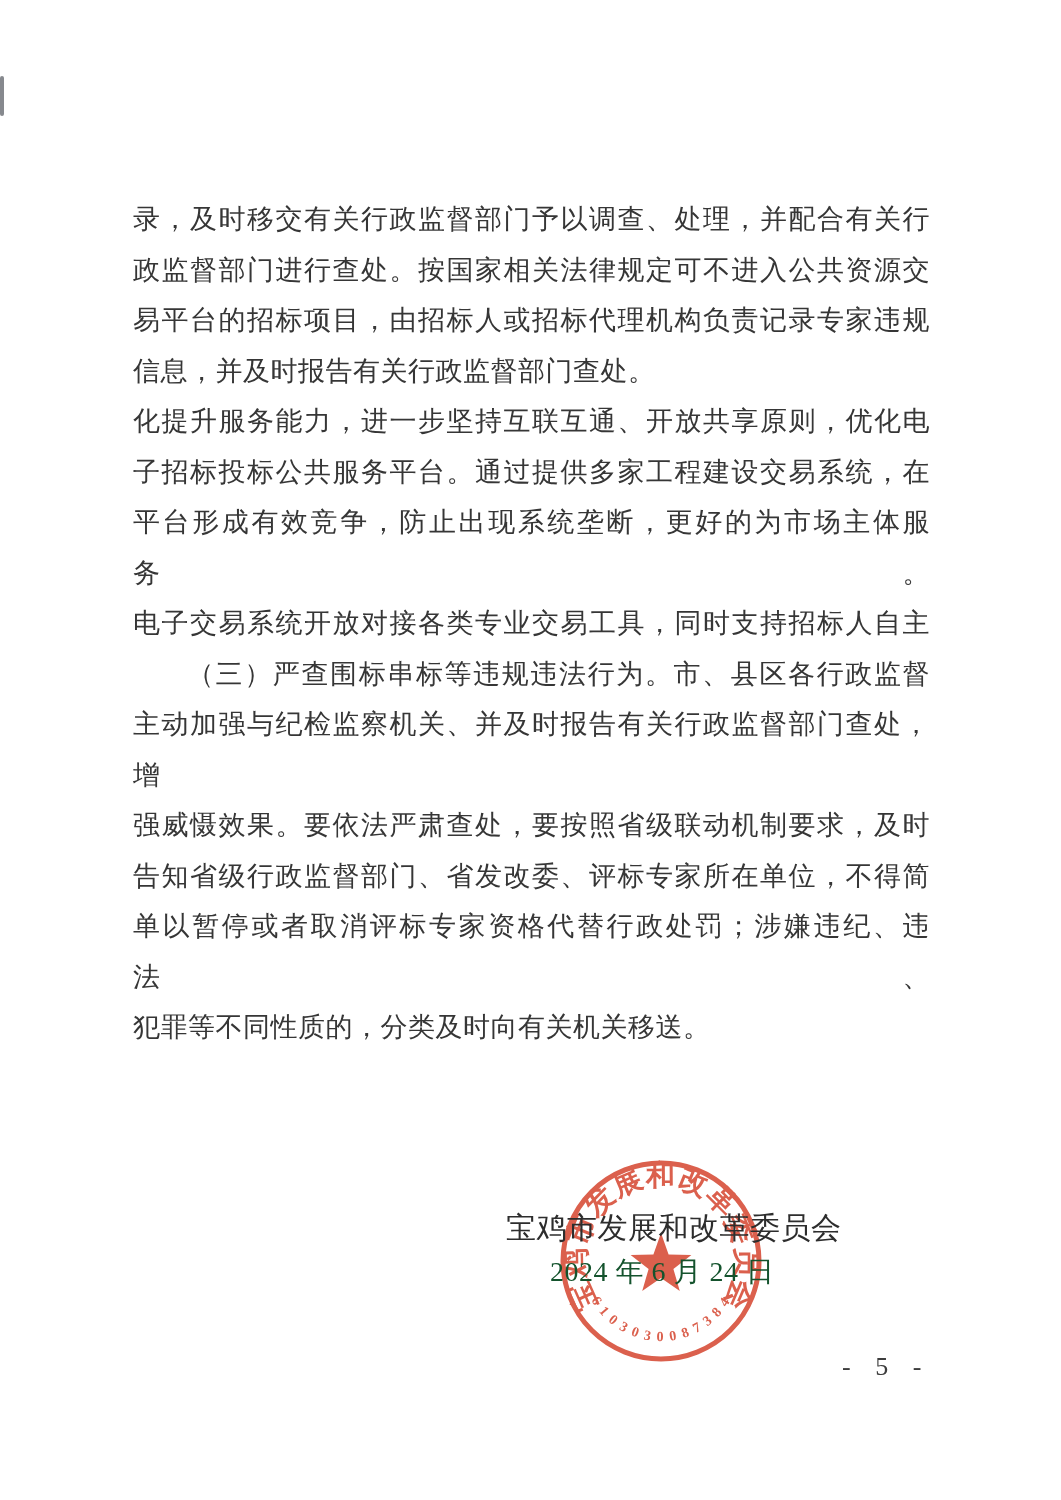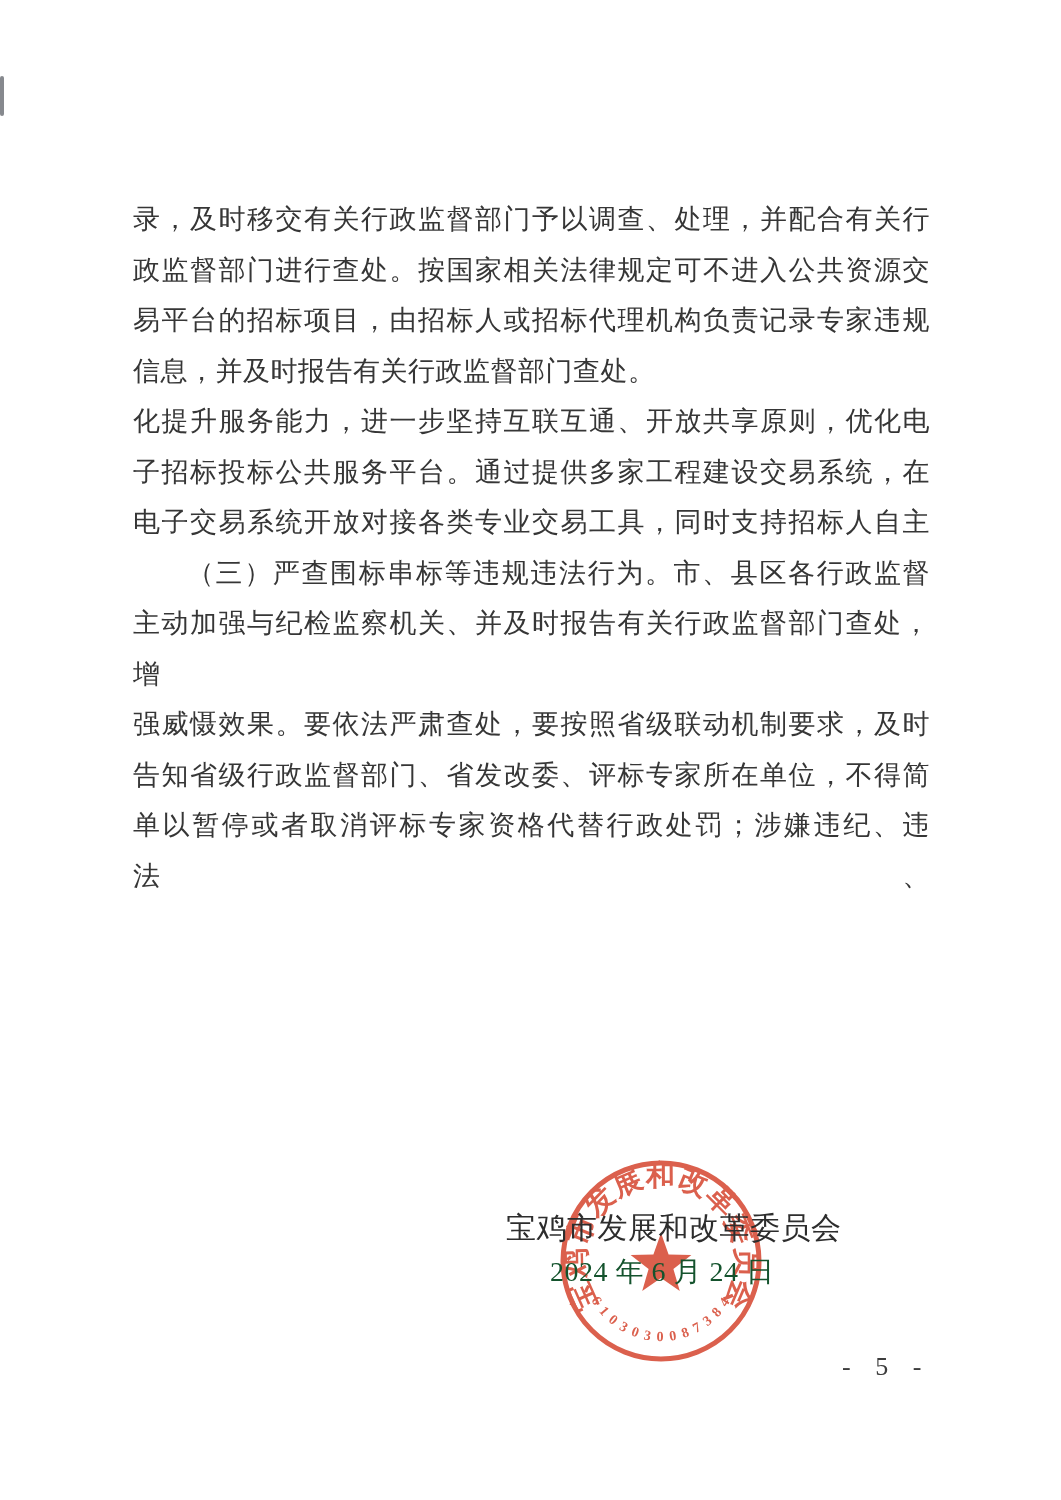--- a/index.html
+++ b/index.html
@@ -67,26 +67,28 @@
 
   <div class="artifact"></div>
 
   <div class="doc-body">
       <div class="line fill">录，及时移交有关行政监督部门予以调查、处理，并配合有关行</div>
       <div class="line fill">政监督部门进行查处。按国家相关法律规定可不进入公共资源交</div>
       <div class="line fill">易平台的招标项目，由招标人或招标代理机构负责记录专家违规</div>
       <div class="line">信息，并及时报告有关行政监督部门查处。</div>
       <div class="line fill">化提升服务能力，进一步坚持互联互通、开放共享原则，优化电</div>
       <div class="line fill">子招标投标公共服务平台。通过提供多家工程建设交易系统，在</div>
+      <div class="line fill">平台形成有效竞争，防止出现系统垄断，更好的为市场主体服务。</div>
       <div class="line fill">电子交易系统开放对接各类专业交易工具，同时支持招标人自主</div>
       <div class="line fill indent">（三）严查围标串标等违规违法行为。市、县区各行政监督</div>
       <div class="line fill">主动加强与纪检监察机关、并及时报告有关行政监督部门查处，增</div>
       <div class="line fill">强威慑效果。要依法严肃查处，要按照省级联动机制要求，及时</div>
       <div class="line fill">告知省级行政监督部门、省发改委、评标专家所在单位，不得简</div>
       <div class="line fill">单以暂停或者取消评标专家资格代替行政处罚；涉嫌违纪、违法、</div>
+      <div class="line">犯罪等不同性质的，分类及时向有关机关移送。</div>
     </div>
 
   <svg class="seal" viewBox="0 0 206 206" xmlns="http://www.w3.org/2000/svg" aria-hidden="true">
     <defs>
       <path id="arcTop" d="M 43.1 149.8 A 76 76 0 1 1 162.9 149.8" fill="none"></path>
       <path id="arcBottom" d="M 28.8 133 A 80 80 0 0 0 177.2 133" fill="none"></path>
     </defs>
     <circle cx="103" cy="103" r="98" fill="none" stroke-width="5" stroke="#d5452f"></circle>
     <polygon transform="translate(0,4)" points="103,71 110.6,92.5 133.4,93.1 115.4,107 121.8,128.9 103,116 84.2,128.9 90.6,107 72.6,93.1 95.4,92.5" fill="#d5452f"></polygon>
     <text font-size="29" fill="#d5452f">

